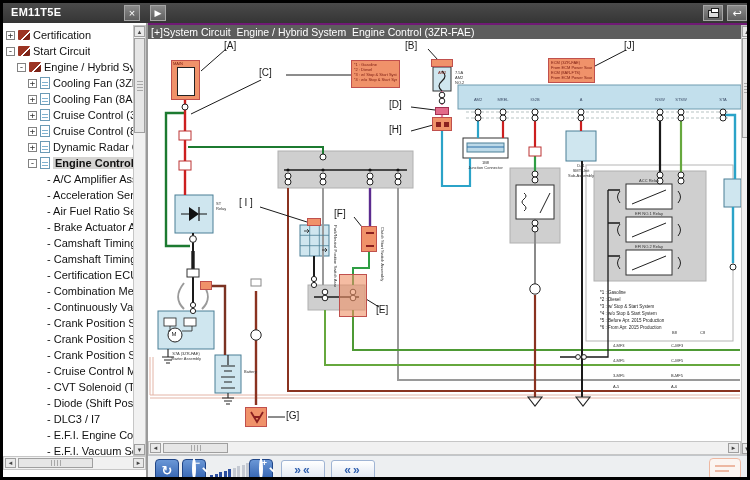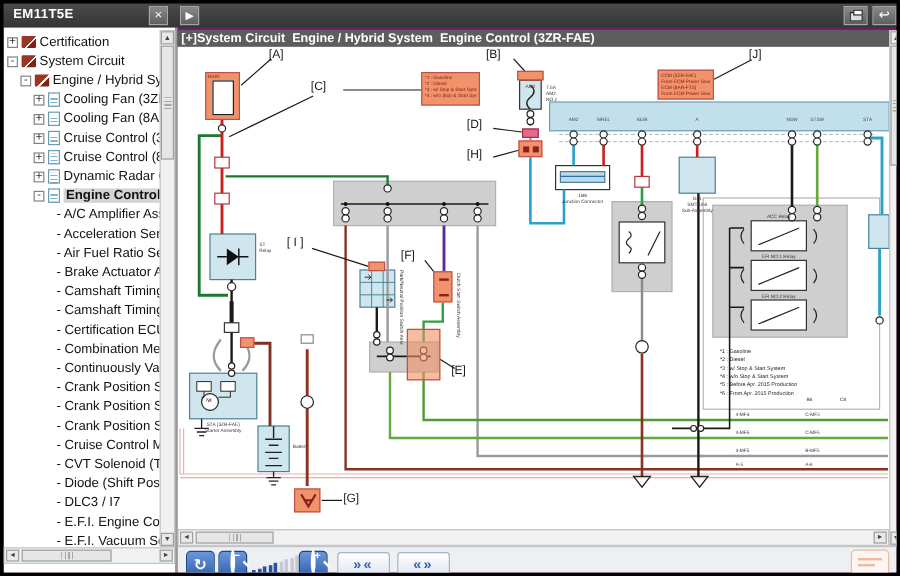--- a/index.html
+++ b/index.html
@@ -29,21 +29,21 @@
   .lbl{overflow:hidden;}
   .sel .lbl{font-weight:bold;background:#d5d4d2;padding:0 2px;}
   
   .sb{position:absolute;background:#f1f1f1;border:1px solid #c6c6c6;}
   .sb-btn{position:absolute;background:#e9e9e9;border:1px solid #9f9f9f;color:#444;text-align:center;cursor:default;}
   .sb-thumb{position:absolute;background:#e6e6e6;border:1px solid #9f9f9f;display:flex;align-items:center;justify-content:center;}
   .gripH{width:10px;height:6px;background:repeating-linear-gradient(90deg,#a8a8a8 0 1px,transparent 1px 3px);}
   .gripV{width:6px;height:10px;background:repeating-linear-gradient(#a8a8a8 0 1px,transparent 1px 3px);}
   
   .crumb{position:absolute;left:145px;top:22px;width:593px;height:14px;background:#5d5d5d;color:#fff;
-         font-size:10.5px;font-weight:bold;line-height:14px;padding-left:3px;white-space:pre;overflow:hidden;}
+         font-size:10.5px;font-weight:normal;line-height:14px;padding-left:3px;white-space:pre;overflow:hidden;}
   #diagram{position:absolute;left:145px;top:36px;width:593px;height:402px;background:#fff;overflow:hidden;}
   #diagram svg{position:absolute;left:0;top:0;}
   .co{position:absolute;font-size:10px;color:#1a1a1a;white-space:nowrap;}
   .tl{position:absolute;font-size:4px;line-height:5px;color:#333;white-space:nowrap;overflow:hidden;}
   .tlr{color:#7a1a10;}
   .pin{position:absolute;width:24px;text-align:center;font-size:4px;color:#3a4a66;top:58px;}
   .vert{writing-mode:vertical-rl;font-size:4.2px;color:#333;line-height:4.5px;}
   .obox{position:absolute;background:#f0926a;border:1px solid #c0504d;}
   .note6{font-size:4.5px;line-height:7px;color:#222;}
   
@@ -82,21 +82,21 @@
 
   <div class="sidebar">
       <div class="row" style="top: 4px; left: 3px; width: 128px;">
         <span class="exp">+</span>
         <span class="ic-book"></span>
         <span class="lbl">Certification</span>
       </div>
       <div class="row" style="top: 20px; left: 3px; width: 128px;">
         <span class="exp">-</span>
         <span class="ic-book"></span>
-        <span class="lbl">System Circuit</span>
+        <span class="lbl">Start Circuit</span>
       </div>
       <div class="row" style="top: 36px; left: 14px; width: 117px;">
         <span class="exp">-</span>
         <span class="ic-book"></span>
         <span class="lbl">Engine / Hybrid Sys</span>
       </div>
       <div class="row" style="top: 52px; left: 25px; width: 106px;">
         <span class="exp">+</span>
         <span class="ic-page"></span>
         <span class="lbl">Cooling Fan (3ZR</span>

